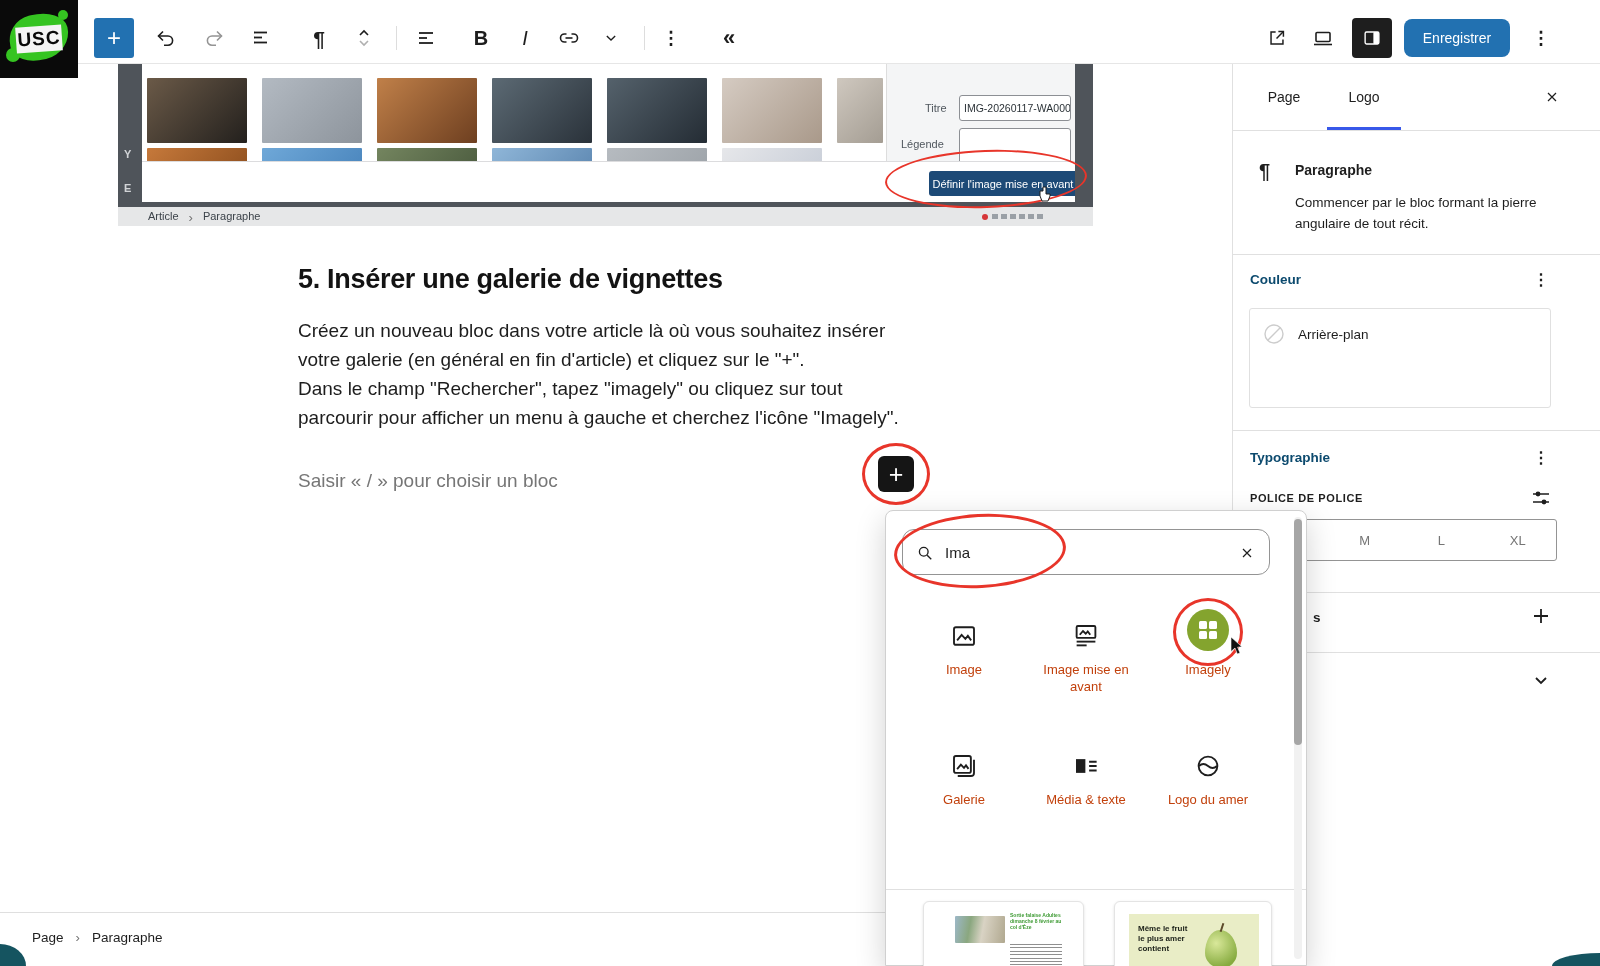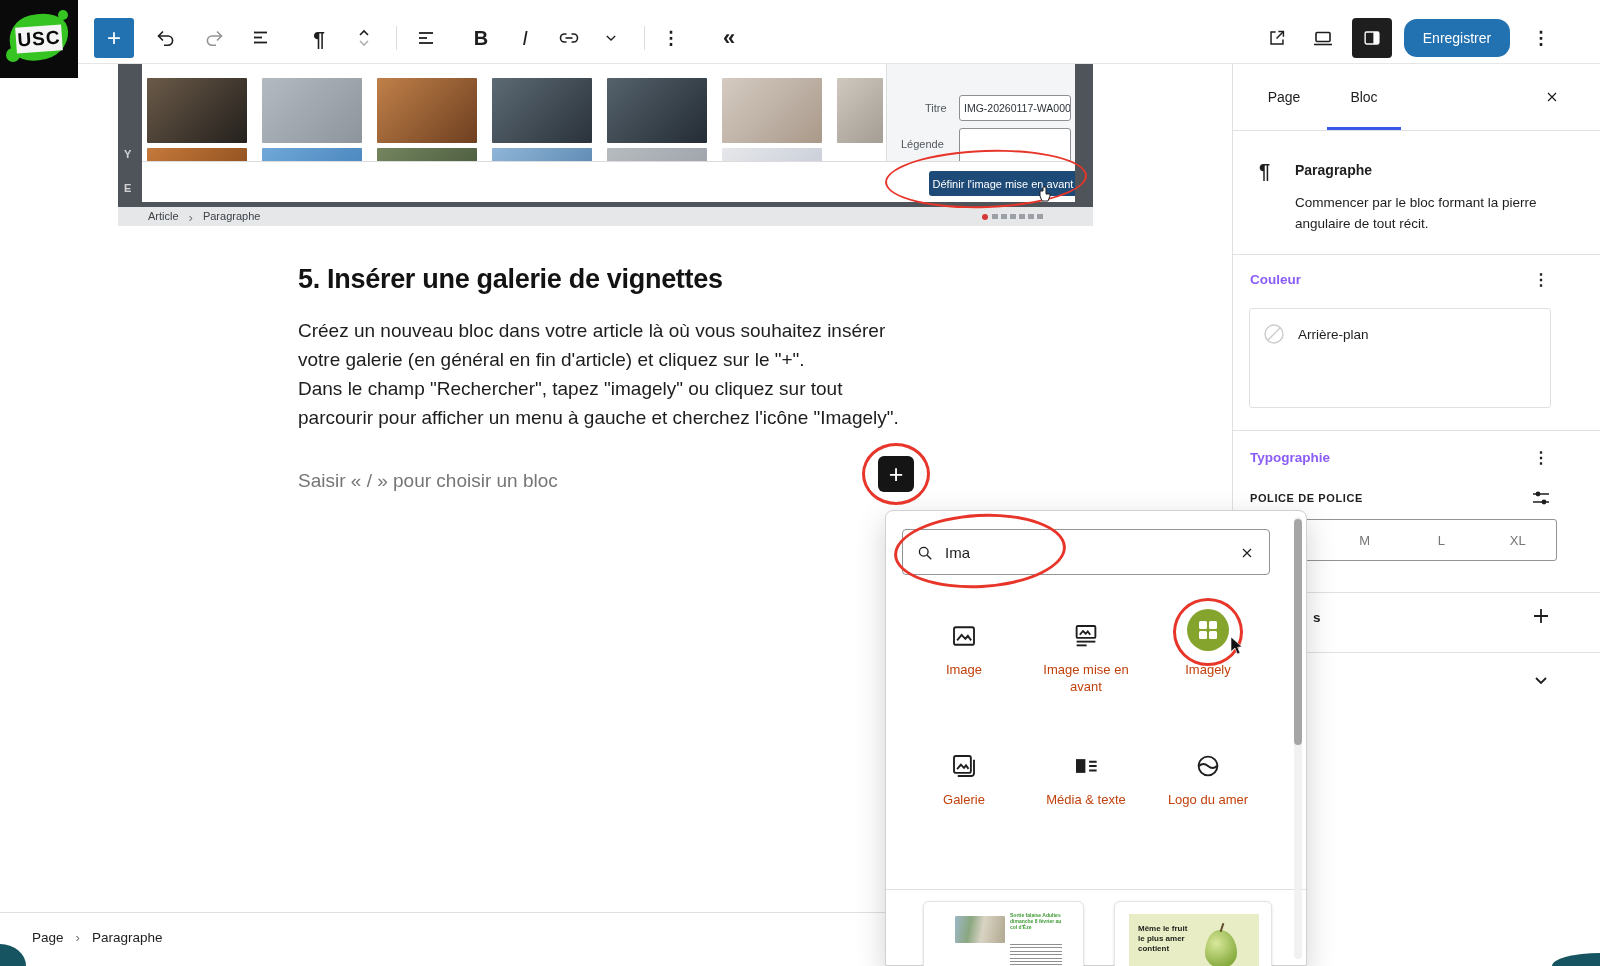--- a/index.html
+++ b/index.html
@@ -19,37 +19,37 @@
   .logo .blob3 { position:absolute; left:58px; top:10px; width:10px; height:10px; background:#35c421; border-radius:50%; }
   .logo .patch { position:absolute; left:16px; top:26px; width:46px; height:26px; background:#f4f4f4;
                  transform:rotate(-4deg); display:flex; align-items:center; justify-content:center;
                  font-weight:900; font-size:19px; color:#0a0a0a; letter-spacing:1px; }
   .hbtn { position:absolute; top:18px; width:40px; height:40px; display:flex; align-items:center;
           justify-content:center; border-radius:3px; cursor:pointer; }
   .hbtn.primary { background:#2271b1; }
   .vsep { position:absolute; top:26px; width:1px; height:24px; background:#ddd; }
   .glyph { font-size:20px; font-weight:600; color:#1e1e1e; line-height:1; }
   .save-btn { position:absolute; left:1404px; top:19px; width:106px; height:38px; background:#2271b1;
-              border-radius:13px; color:#fff; font-size:14px; display:flex; align-items:center;
+              border-radius:8px; color:#fff; font-size:14px; display:flex; align-items:center;
               justify-content:center; cursor:pointer; }
   .toggle-dark { position:absolute; left:1352px; top:18px; width:40px; height:40px; background:#1e1e1e;
                  border-radius:4px; display:flex; align-items:center; justify-content:center; }
 
   
   .sidebar { position:absolute; left:1232px; top:64px; width:368px; height:902px; background:#fff;
              border-left:1px solid #e0e0e0; z-index:20; }
   .sb-tabs { position:absolute; left:0; top:0; width:100%; height:67px; border-bottom:1px solid #e0e0e0; }
   .sb-tab { position:absolute; top:0; height:66px; display:flex; align-items:center; justify-content:center;
             font-size:14px; cursor:pointer; }
   .sb-tab.page { left:16px; width:70px; }
   .sb-tab.bloc { left:86px; width:90px; font-weight:500; }
   .sb-tab.bloc::after { content:""; position:absolute; left:8px; right:8px; bottom:0; height:3px; background:#3858e9; }
   .sb-close { position:absolute; right:40px; top:25px; cursor:pointer; }
   .sb-divider { position:absolute; left:0; width:100%; height:1px; background:#e0e0e0; }
-  .sec-head { position:absolute; left:17px; font-size:13.5px; font-weight:600; color:#8b5cf6; }
+  .sec-head { position:absolute; left:17px; font-size:13.5px; font-weight:600; color:#0c4a6e; }
   .kebab-sm { position:absolute; left:296px; width:24px; height:24px; display:flex; align-items:center;
               justify-content:center; font-size:16px; font-weight:700; cursor:pointer; }
   .color-panel { position:absolute; left:16px; top:244px; width:302px; height:100px;
                  border:1px solid #e0e0e0; border-radius:3px; }
   .color-row { position:relative; height:50px; display:flex; align-items:center; padding-left:12px; cursor:pointer; }
   .color-row + .color-row { border-top:1px solid #e0e0e0; }
   .color-row .lbl { margin-left:12px; font-size:13.5px; }
   .upcase { position:absolute; left:17px; font-size:11px; font-weight:700; letter-spacing:.6px; color:#1e1e1e; }
   .seg { position:absolute; left:16px; top:455px; width:308px; height:42px; border:1px solid #949494;
          border-radius:3px; display:grid; grid-template-columns:1fr 1fr 1fr 1fr; }
@@ -98,21 +98,21 @@
               border-radius:6px; color:#fff; font-size:25px; font-weight:400; display:flex; align-items:center;
               justify-content:center; z-index:9; cursor:pointer; }
 
   
   .red-ellipse { position:absolute; border:3px solid #e8352a; border-radius:50%; z-index:65; pointer-events:none; }
 
   
   .popup { position:absolute; left:885px; top:510px; width:422px; height:456px; background:#fff;
            border:1px solid #d0d0d0; border-radius:8px 8px 0 0; box-shadow:0 10px 30px rgba(0,0,0,.18); z-index:60; }
   .search-box { position:absolute; left:16px; top:18px; width:368px; height:46px; border:1px solid #949494;
-                border-radius:4px; background:#fff; }
+                border-radius:12px; background:#fff; }
   .search-box input { position:absolute; left:42px; top:6px; width:280px; height:32px; border:0; outline:0;
                       font-size:15px; color:#1e1e1e; font-family:"Liberation Sans",sans-serif; background:transparent; }
   .blk { position:absolute; width:116px; text-align:center; cursor:pointer; }
   .blk .ic { height:40px; display:flex; align-items:flex-end; justify-content:center; }
   .blk .lb { margin-top:10px; font-size:13px; line-height:17px; color:#c2410c; }
   .imagely-ic { width:42px; height:42px; background:#84a42e; border-radius:50%; display:flex; align-items:center;
                 justify-content:center; }
   .imagely-grid { display:grid; grid-template-columns:8px 8px; grid-template-rows:8px 8px; gap:2.5px; }
   .imagely-grid i { background:#fff; border-radius:1.5px; }
   .pop-div { position:absolute; left:0; top:378px; width:100%; height:1px; background:#e0e0e0; }
@@ -303,21 +303,21 @@
   <div class="ph">Saisir « / » pour choisir un bloc</div>
 
   <div class="plus-btn">
     <span>+</span>
   </div>
   <div class="red-ellipse" style="left:862px;top:443px;width:68px;height:62px;border-width:3px;"></div>
 
   <div class="sidebar">
     <div class="sb-tabs">
       <div class="sb-tab page">Page</div>
-      <div class="sb-tab bloc">Bloc</div>
+      <div class="sb-tab bloc">Logo</div>
       <div class="sb-close">
         <svg width="16" height="16" viewBox="0 0 24 24" stroke="#1e1e1e" stroke-width="1.8" fill="none">
             <path d="M6 6 L18 18 M18 6 L6 18"></path>
           </svg>
       </div>
     </div>
 
     <span class="abs" style="left:26px;top:96px;font-size:20px;font-weight:700;">¶</span>
     <div class="abs" style="left:62px;top:98px;font-size:14px;font-weight:600;">Paragraphe</div>
     <div class="abs" style="left:62px;top:128px;width:250px;font-size:13.5px;line-height:21px;color:#1e1e1e;">Commencer par le bloc formant la pierre angulaire de tout récit.</div>

